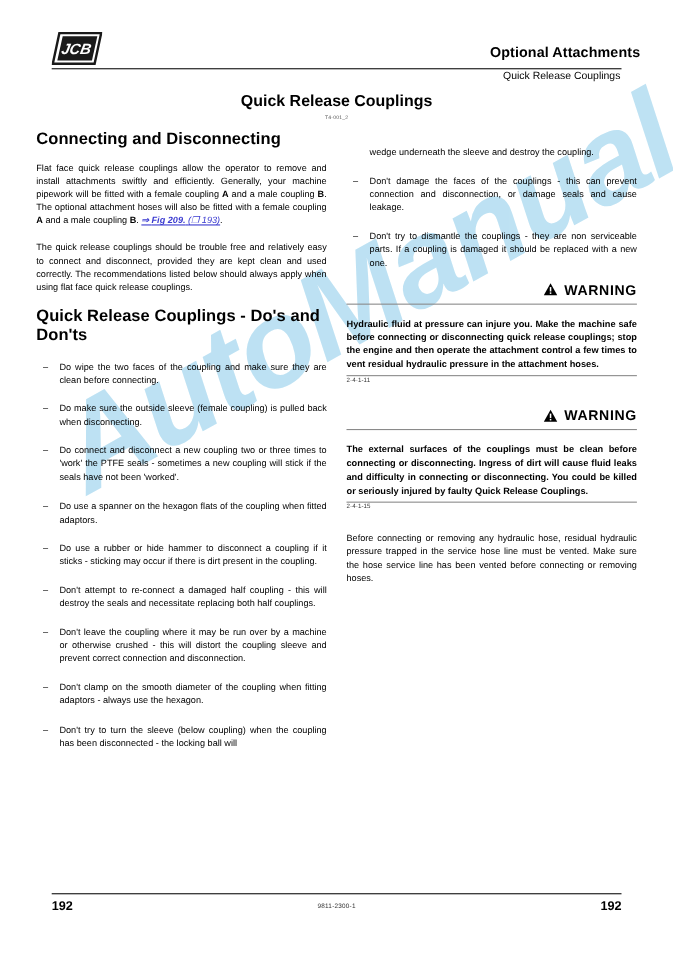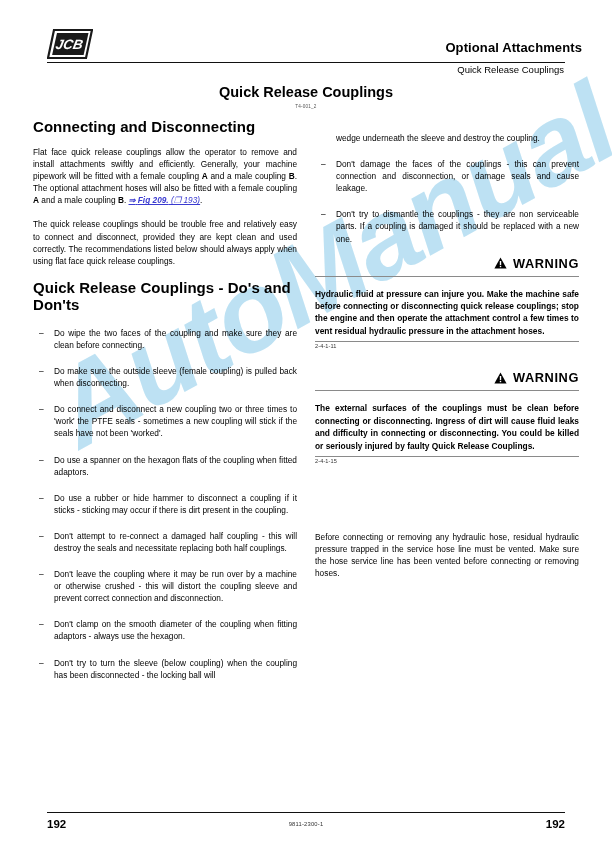--- a/index.html
+++ b/index.html
@@ -138,21 +138,21 @@
   }
   h2.sec-head.tight { margin-bottom: 9px; }
 
   p.body {
     margin: 0 0 12px 0;
     font-size: 8.3px;
     line-height: 12.1px;
     text-align: justify;
     text-justify: inter-word;
   }
-  p.body:last-child { margin-bottom: 0; margin-top: 48px; }
+  p.body:last-child { margin-bottom: 0; }
   p.body b { font-weight: bold; }
 
   a.xref {
     color: #3a3ad0;
     font-style: italic;
     font-weight: bold;
     white-space: nowrap;
   }
   a.xref .pg { font-weight: normal; }
 

